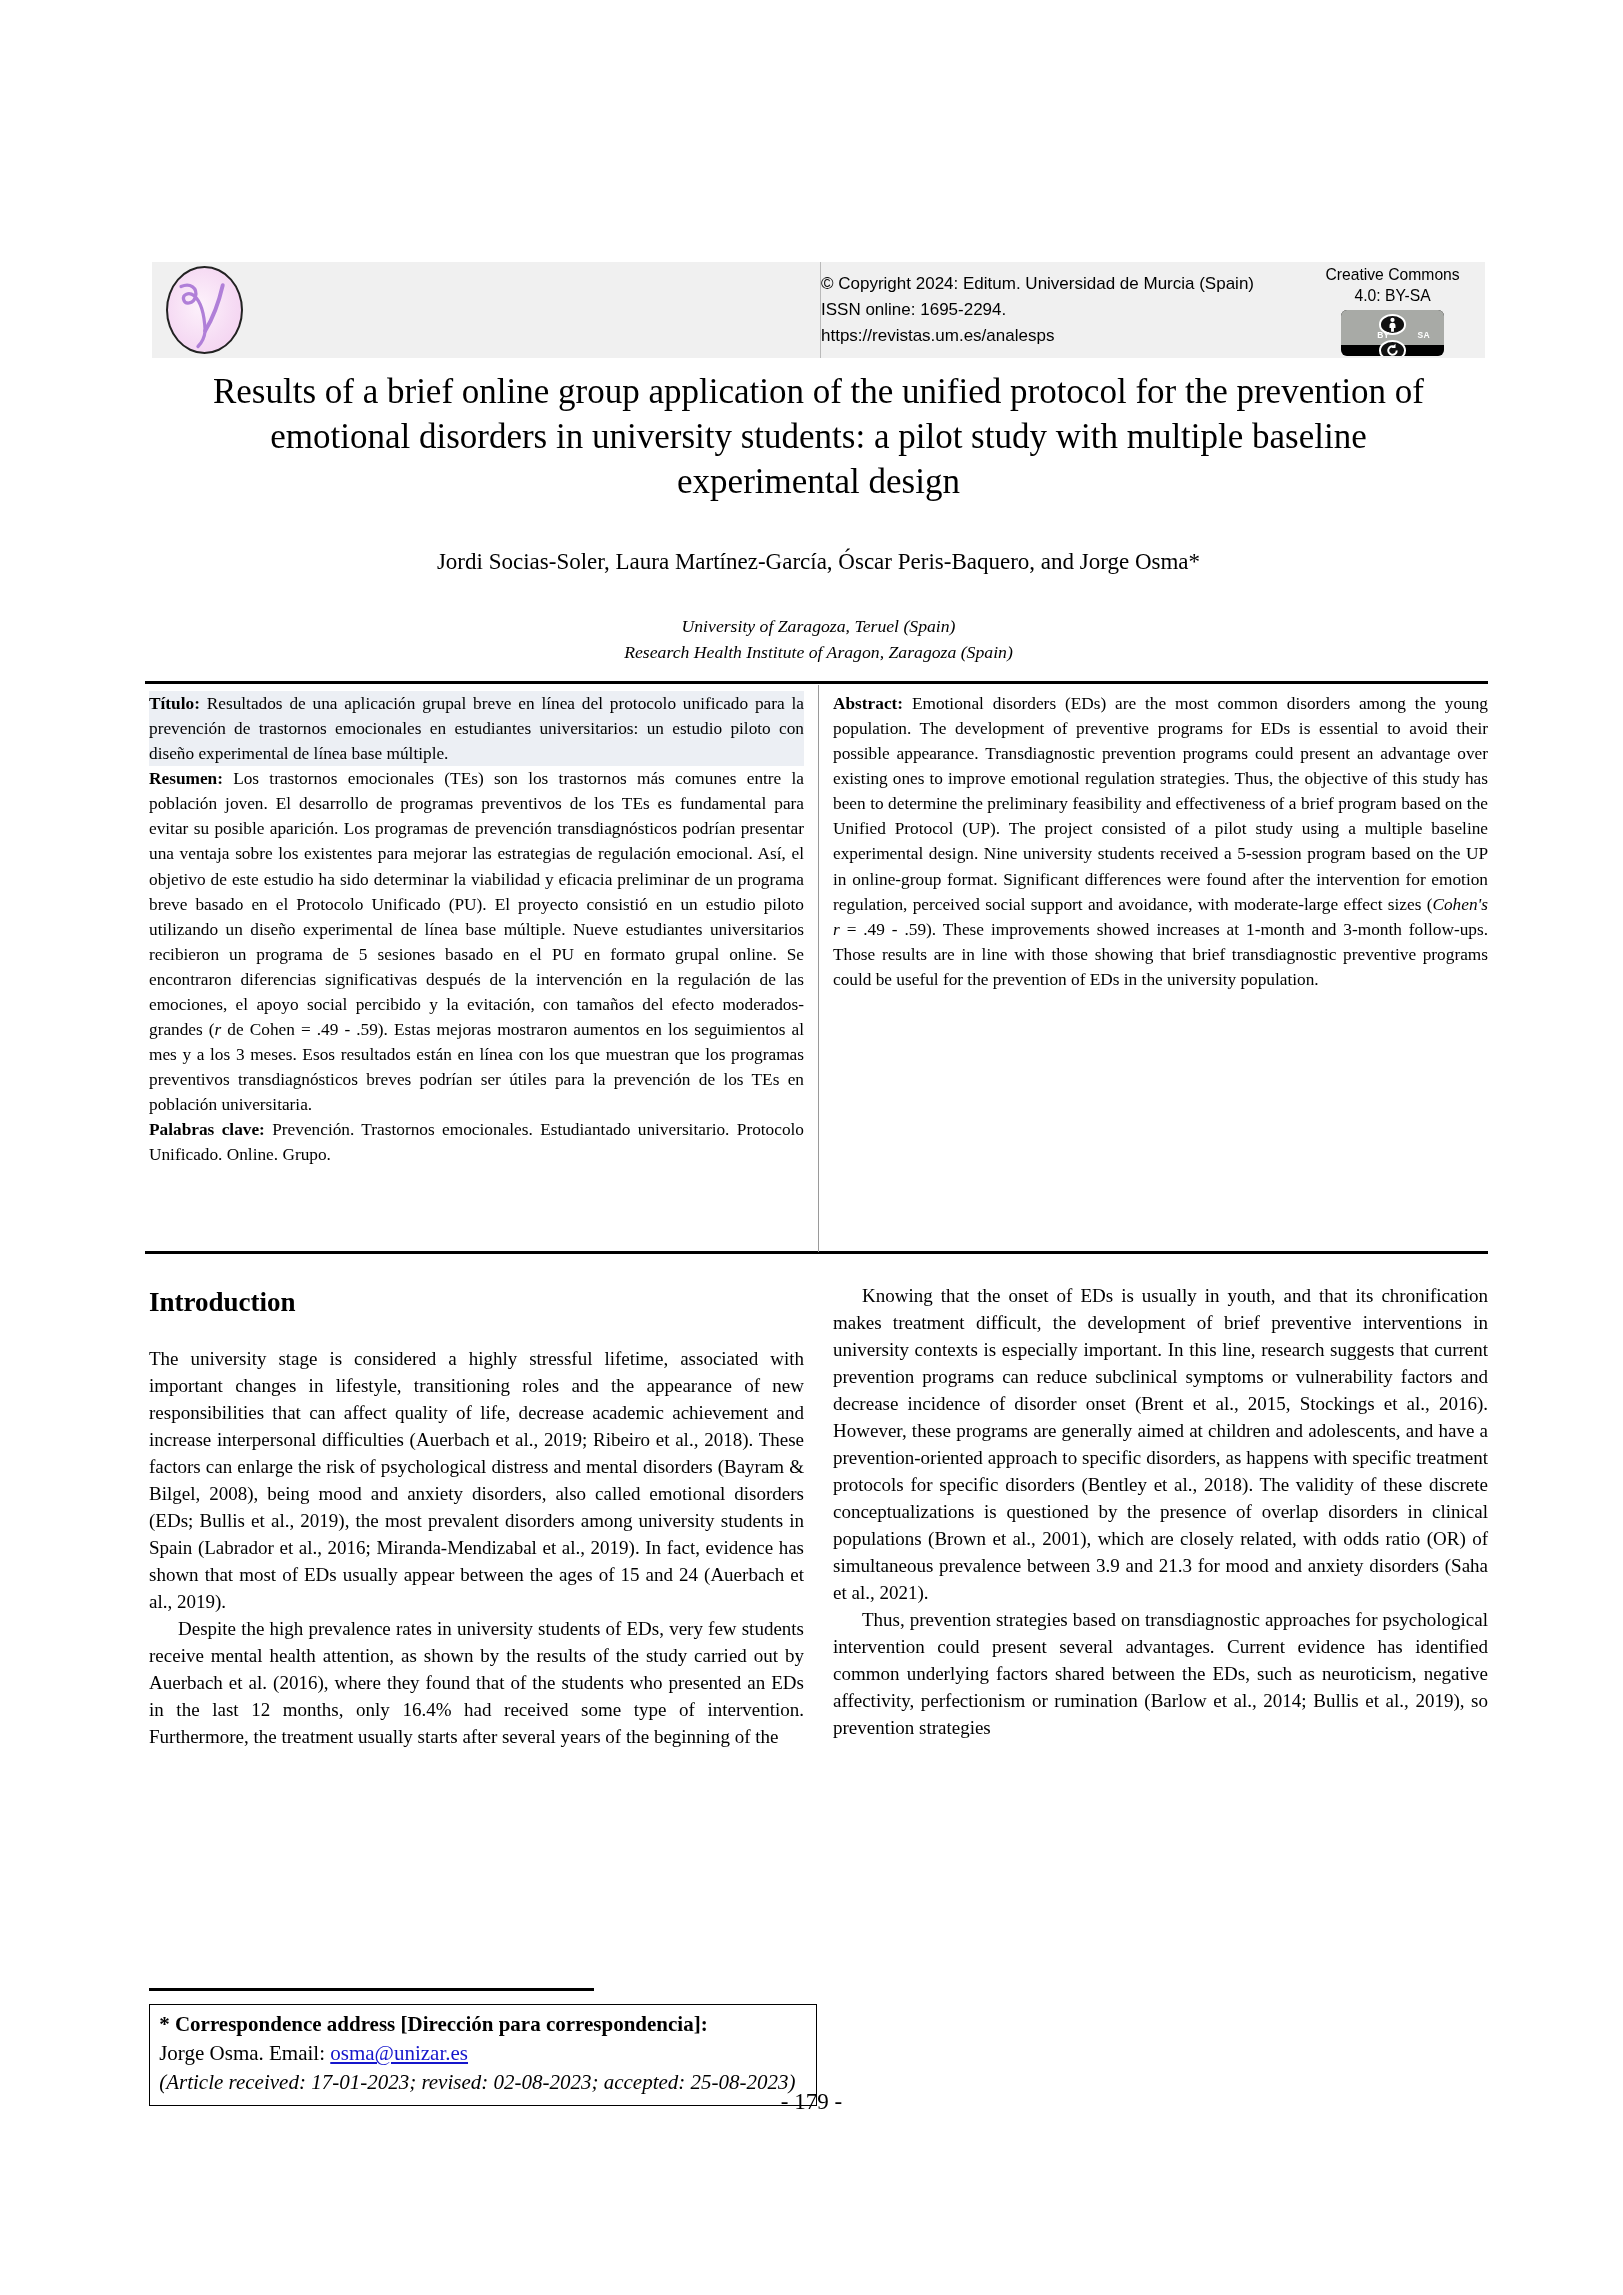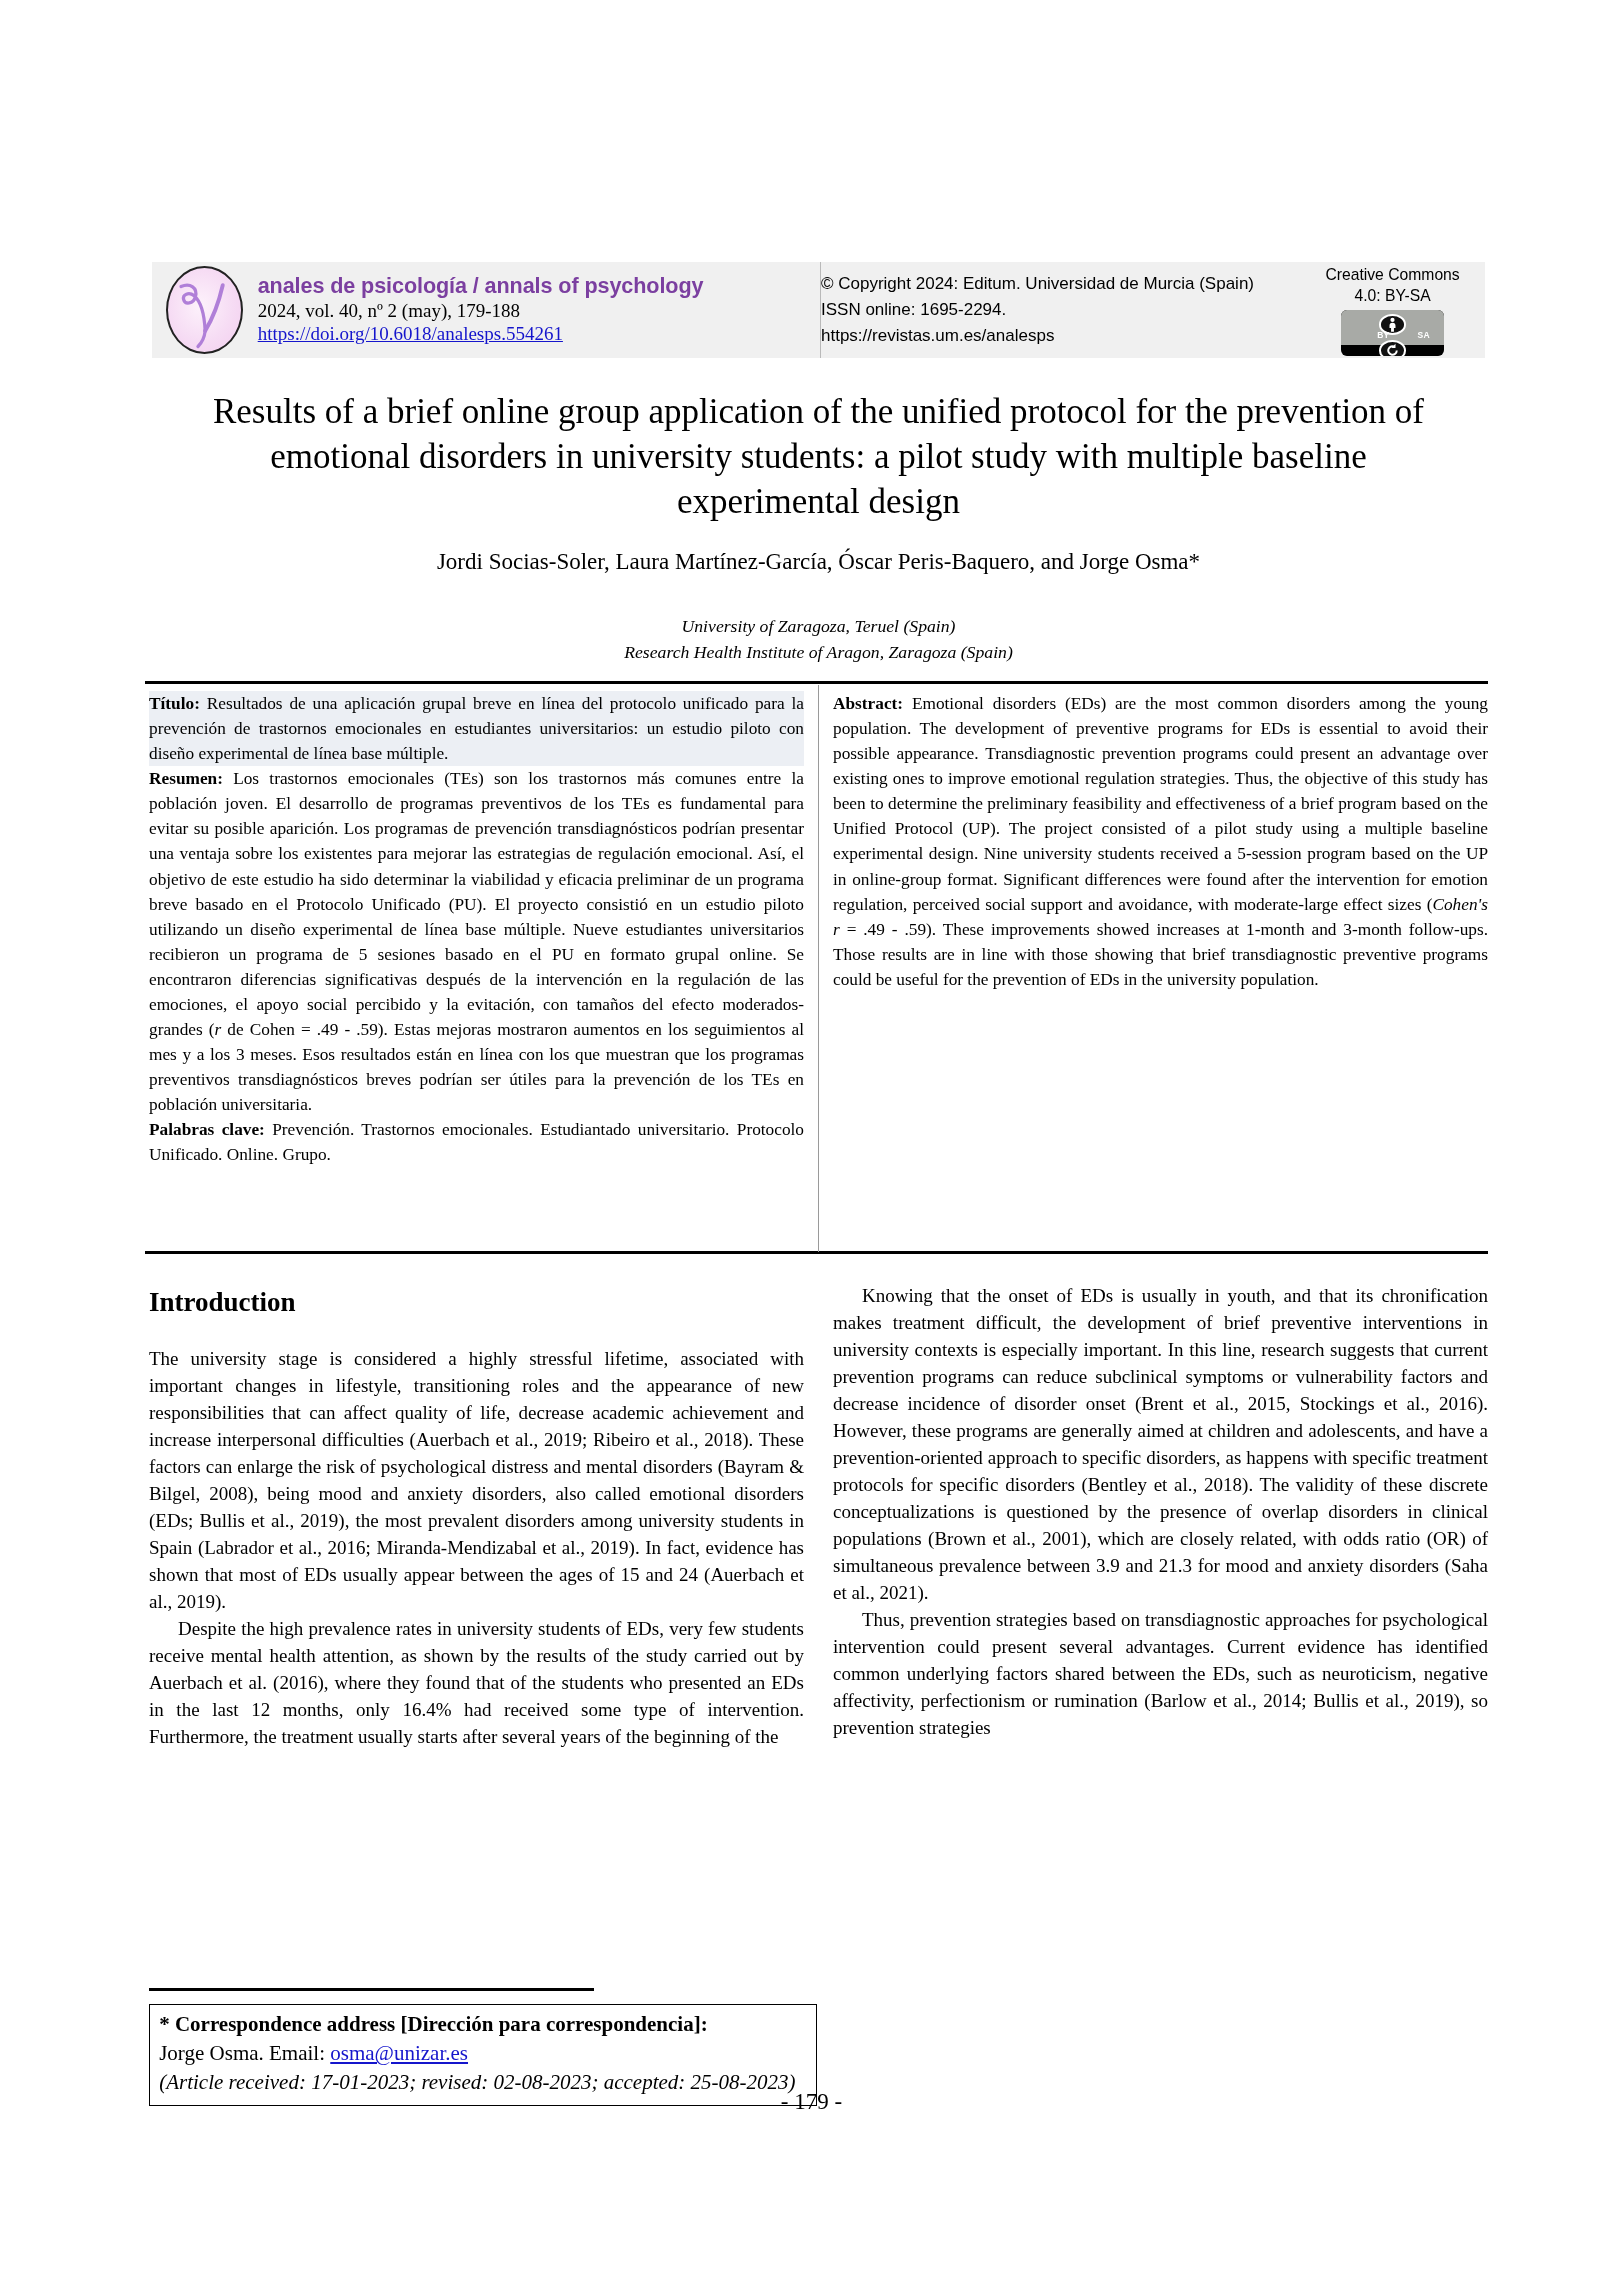--- a/index.html
+++ b/index.html
@@ -168,21 +168,21 @@
     font-size: 8.5px;
     font-weight: bold;
     color: #ffffff;
     letter-spacing: 0.3px;
   }
 
   
   .title-block {
     position: absolute;
     left: 177px;
-    top: 390px;
+    top: 370px;
     width: 1283px;
     text-align: center;
   }
   .paper-title {
     font-size: 35px;
     line-height: 1.28;
     font-weight: normal;
     margin: 0;
   }
   .authors {
@@ -311,25 +311,20 @@
 
     <div class="mast-left">
       <div class="logo-wrap">
         <div class="logo-ellipse">
           <svg class="logo-glyph" viewBox="0 0 112 128">
             <path d="M20 28 C34 22, 46 30, 42 44 C39 55, 26 56, 24 48 C22 40, 32 36, 40 42 C52 52, 56 74, 57 96" fill="none" stroke="#b07fd8" stroke-width="5" stroke-linecap="round"></path>
             <path d="M84 26 C78 52, 68 78, 57 96" fill="none" stroke="#b07fd8" stroke-width="6" stroke-linecap="round"></path>
             <path d="M57 96 C56 106, 52 114, 46 120" fill="none" stroke="#b07fd8" stroke-width="5" stroke-linecap="round"></path>
           </svg>
         </div>
-      </div>
-      <div class="mast-text">
-        <div class="journal-name">anales de psicología / annals of psychology</div>
-        <div class="journal-issue">2024, vol. 40, nº 2 (may), 179-188</div>
-        <div class="journal-doi">https://doi.org/10.6018/analesps.554261</div>
       </div>
     </div>
 
     <div class="mast-mid">
       <div>© Copyright 2024: Editum. Universidad de Murcia (Spain)</div>
       <div>ISSN online: 1695-2294.</div>
       <div>https://revistas.um.es/analesps</div>
     </div>
 
     <div class="mast-right">

